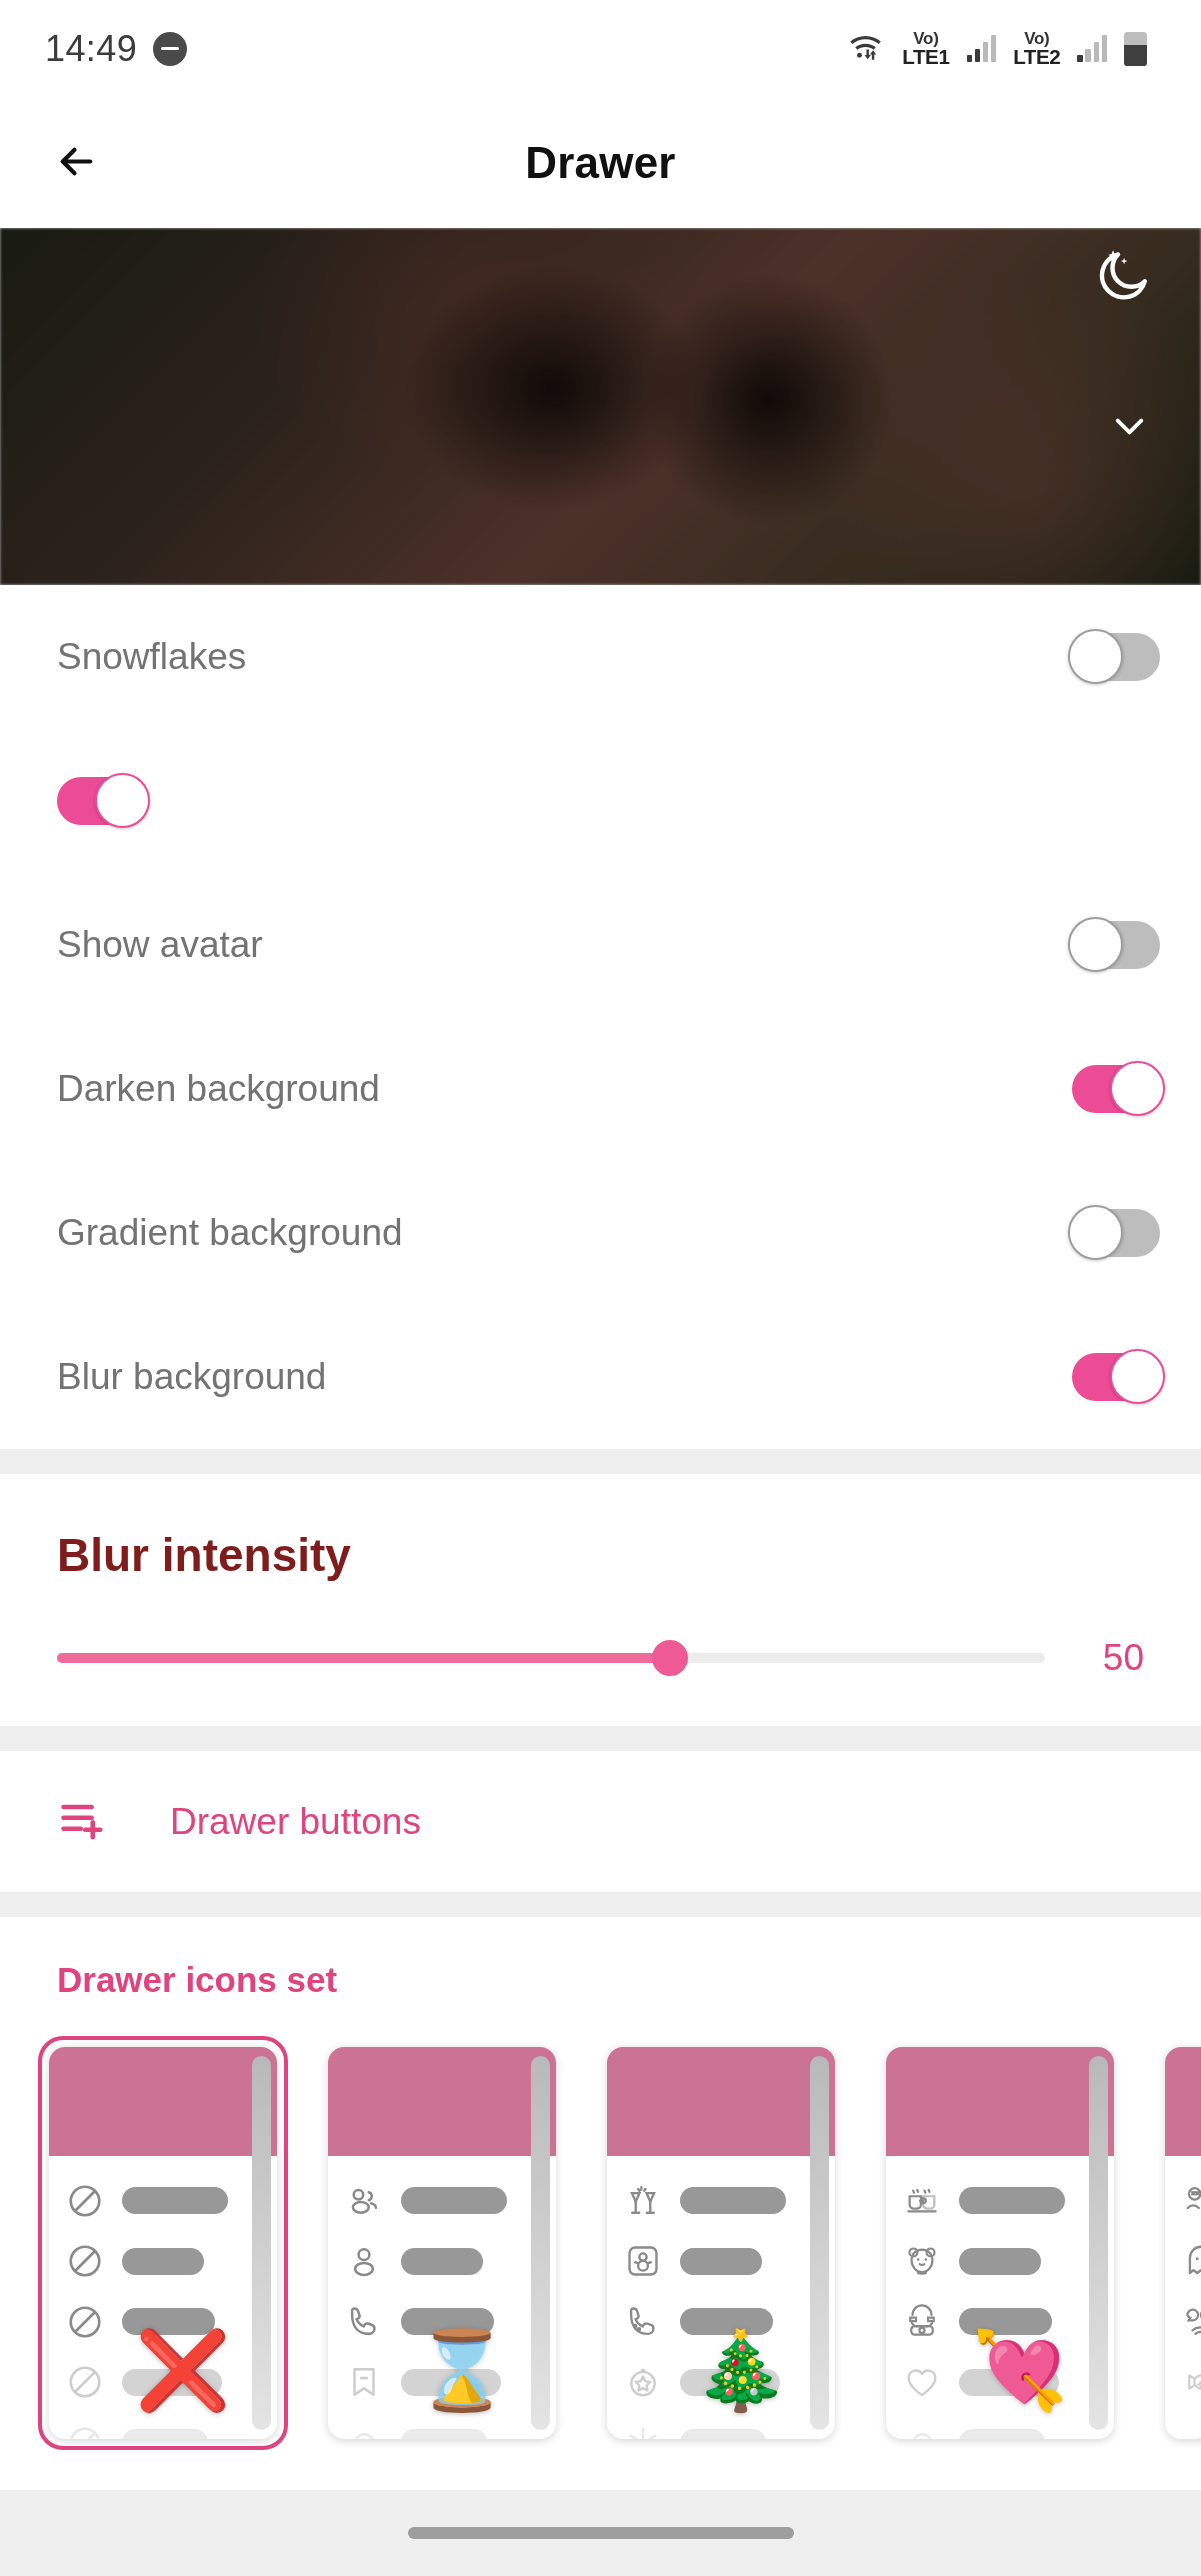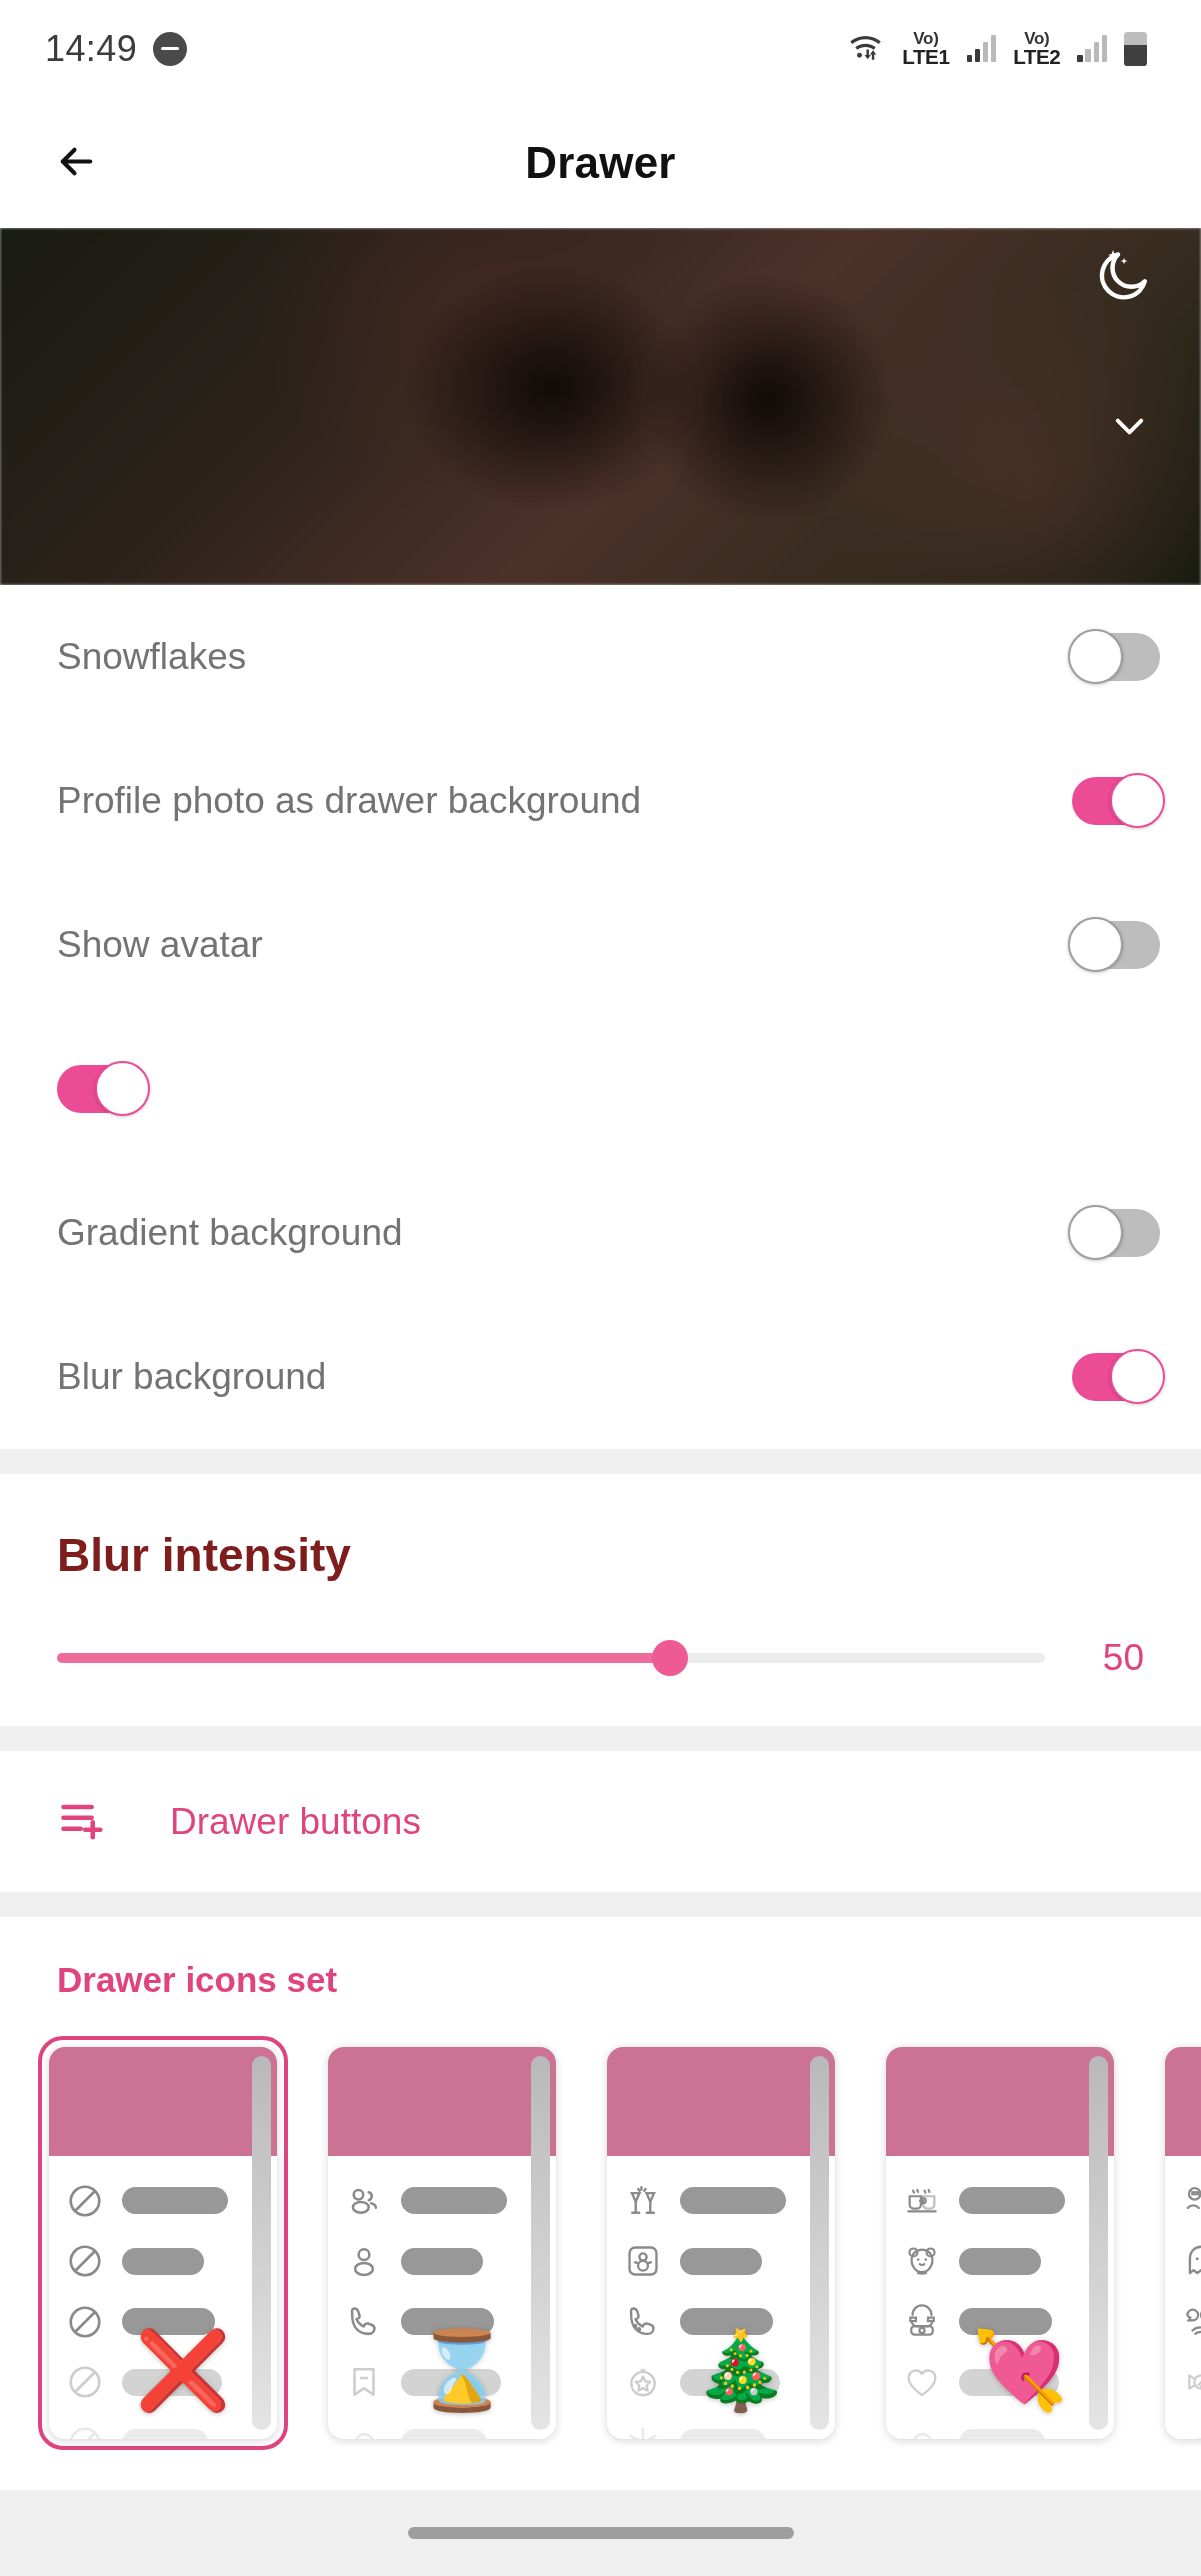--- a/index.html
+++ b/index.html
@@ -197,34 +197,34 @@
   <div class="list">
 
     <div class="row">
       <div class="row-label">Snowflakes</div>
       <div class="switch off">
           <div class="knob"></div>
         </div>
     </div>
 
     <div class="row">
-      <div class="row-label">Profile photo as drawer background</div>
       <div class="switch on">
           <div class="knob"></div>
         </div>
     </div>
 
     <div class="row">
       <div class="row-label">Show avatar</div>
       <div class="switch off">
           <div class="knob"></div>
         </div>
     </div>
 
     <div class="row">
+      <div class="row-label">Darken background</div>
       <div class="switch on">
           <div class="knob"></div>
         </div>
     </div>
 
     <div class="row">
       <div class="row-label">Gradient background</div>
       <div class="switch off">
           <div class="knob"></div>
         </div>

